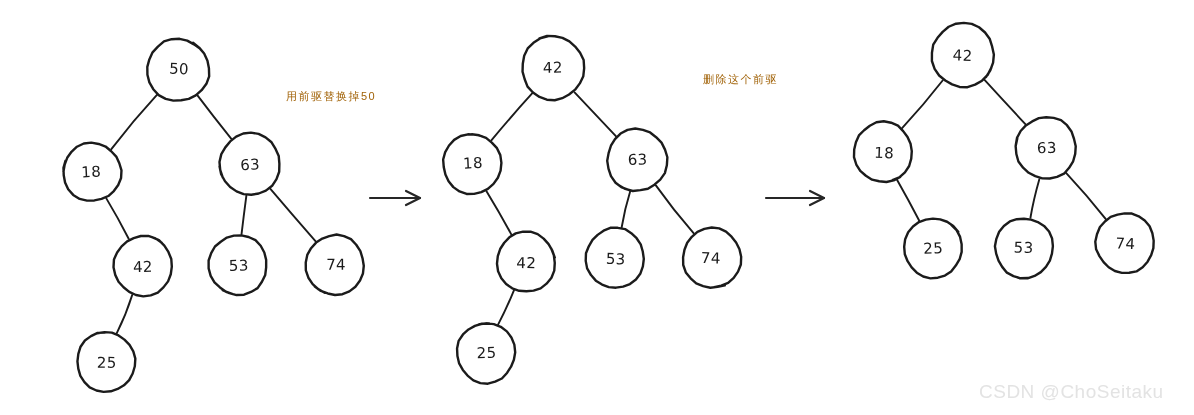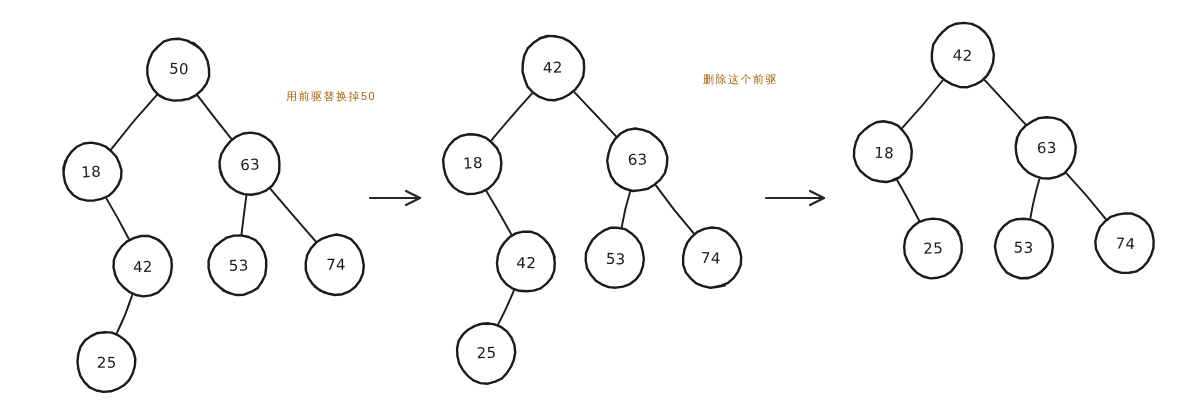--- a/index.html
+++ b/index.html
@@ -202,14 +202,15 @@
           <path class="arrow-head" d="M810,191 L824,198 L810,205"></path>
         </g>
       </g>
   </svg>
 
   <div id="annotations-layer">
       <div class="annotation-text" style="left: 286px; top: 89px;">用前驱替换掉50</div>
       <div class="annotation-text" style="left: 703px; top: 72px;">删除这个前驱</div>
     </div>
 
+  <div class="watermark" style="left:979px; top:381px;">CSDN @ChoSeitaku</div>
 
 </div>
 
 </body></html>

